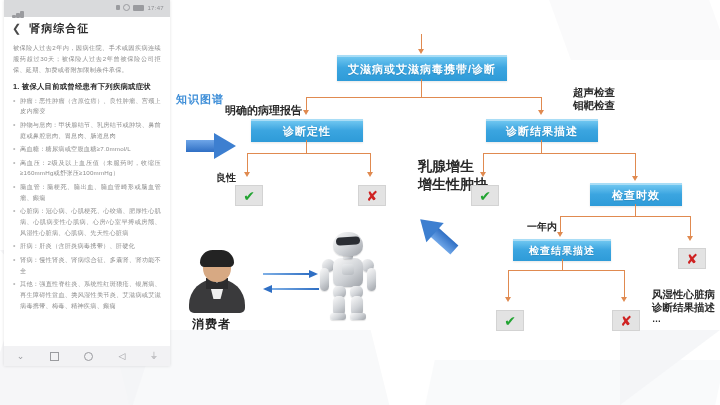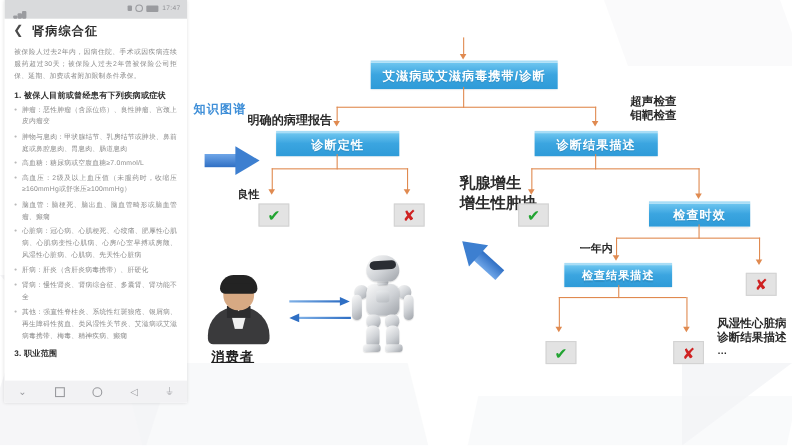--- a/index.html
+++ b/index.html
@@ -152,21 +152,20 @@
         <span>肿物与息肉：甲状腺结节、乳房结节或肿块、鼻前庭或鼻腔息肉、胃息肉、肠道息肉</span>
       </div>
       <div class="doc-li">高血糖：糖尿病或空腹血糖≥7.0mmol/L</div>
       <div class="doc-li">高血压：2级及以上血压值（未服药时，收缩压≥160mmHg或舒张压≥100mmHg）</div>
       <div class="doc-li">脑血管：脑梗死、脑出血、脑血管畸形或脑血管瘤、癫痫</div>
       <div class="doc-li">心脏病：冠心病、心肌梗死、心绞痛、肥厚性心肌病、心肌病变性心肌病、心房/心室早搏或房颤、风湿性心脏病、心肌病、先天性心脏病</div>
       <div class="doc-li">肝病：肝炎（含肝炎病毒携带）、肝硬化</div>
       <div class="doc-li">肾病：慢性肾炎、肾病综合征、多囊肾、肾功能不全</div>
       <div class="doc-li">其他：强直性脊柱炎、系统性红斑狼疮、银屑病、再生障碍性贫血、类风湿性关节炎、艾滋病或艾滋病毒携带、梅毒、精神疾病、癫痫</div>
 
-      <div class="doc-h">3. 职业范围</div>
 
     </div>
 
     <div id="navbar">
       <span class="nav-ic">⌄</span>
       <span class="nav-sq"></span>
       <span class="nav-ci"></span>
       <span class="nav-ic">◁</span>
       <span class="nav-ic">⏚</span>
     </div>
@@ -266,21 +265,21 @@
   <div class="mark no" style="left:612px;top:310px;width:26px;height:19px;font-size:14px;">✘</div>
 
   <div id="consumer">
     <div class="body"></div>
     <div class="shirt"></div>
     <div class="collar"></div>
     <div class="head"></div>
     <div class="hair"></div>
     <div class="fringe"></div>
   </div>
-  <div class="actor-name" style="left:192px;top:316px;text-decoration:underline;">消费者</div>
+  <div class="actor-name" style="left:192px;top:316px;">消费者</div>
 
   <div id="robot">
     <div class="rb rb-shl"></div>
     <div class="rb rb-shr"></div>
     <div class="rb rb-arml"></div>
     <div class="rb rb-armr"></div>
     <div class="rb rb-torso"></div>
     <div class="rb-chest"></div>
     <div class="rb rb-neck"></div>
     <div class="rb rb-head"></div>

